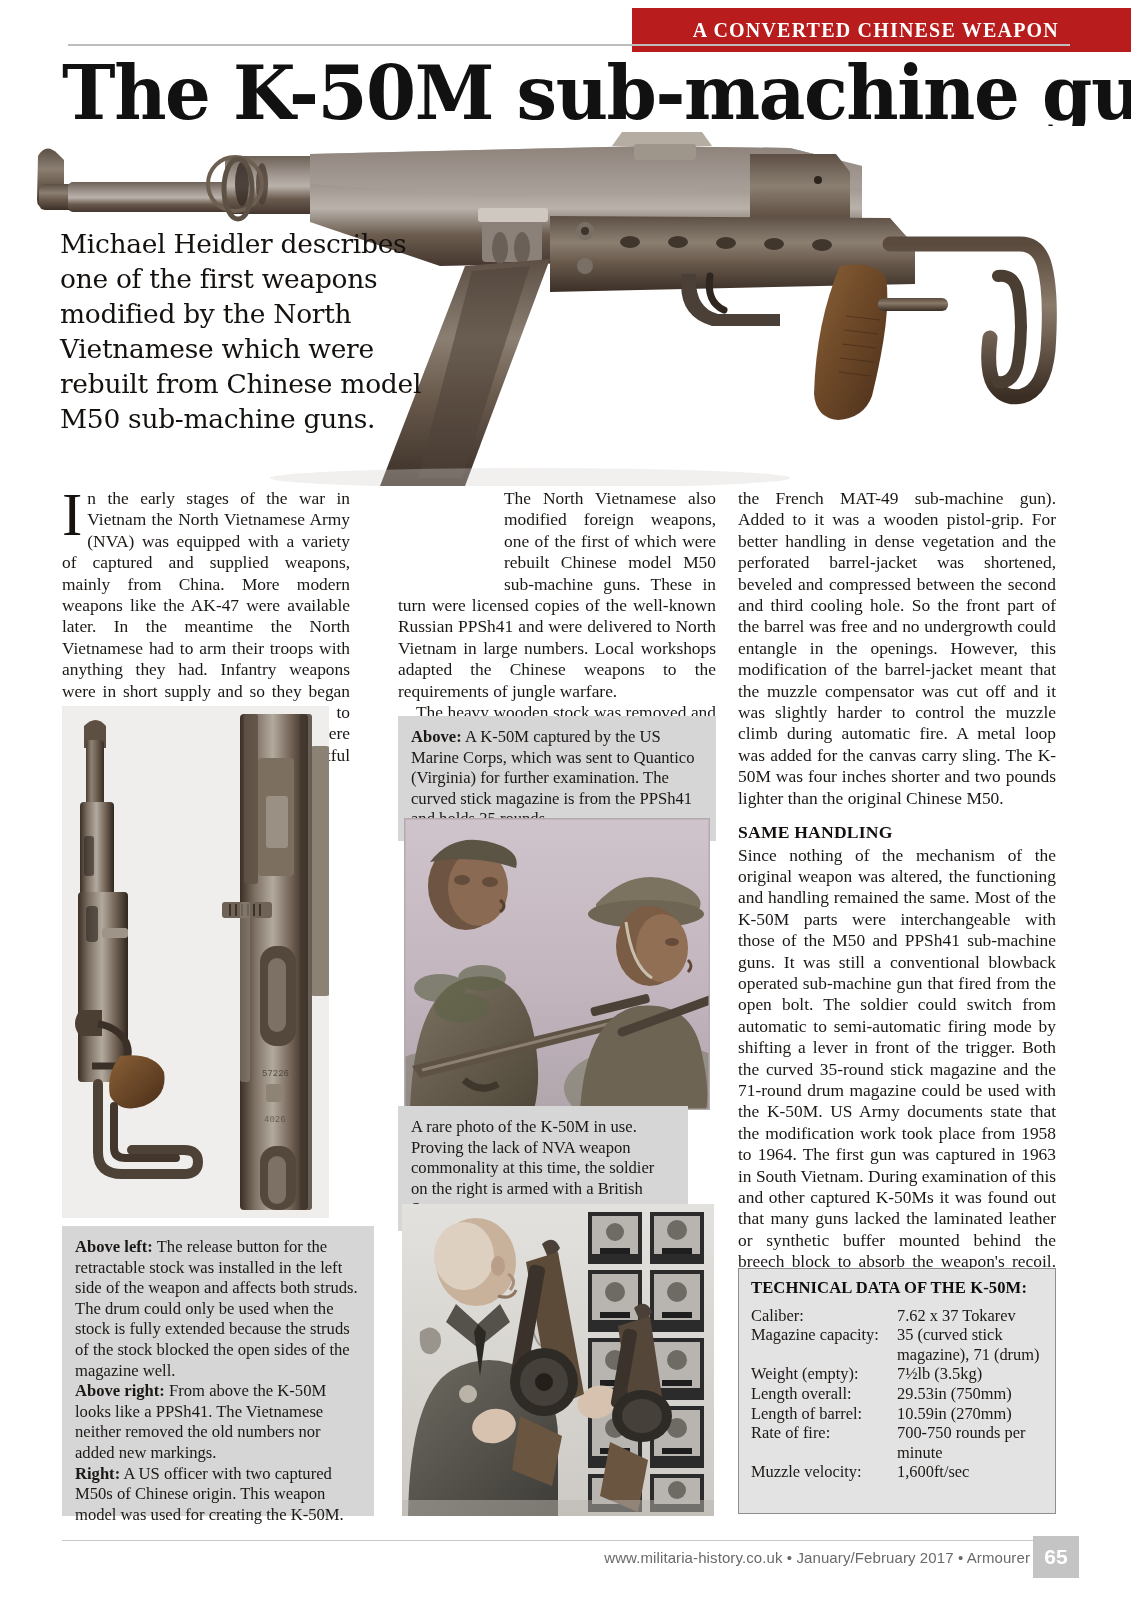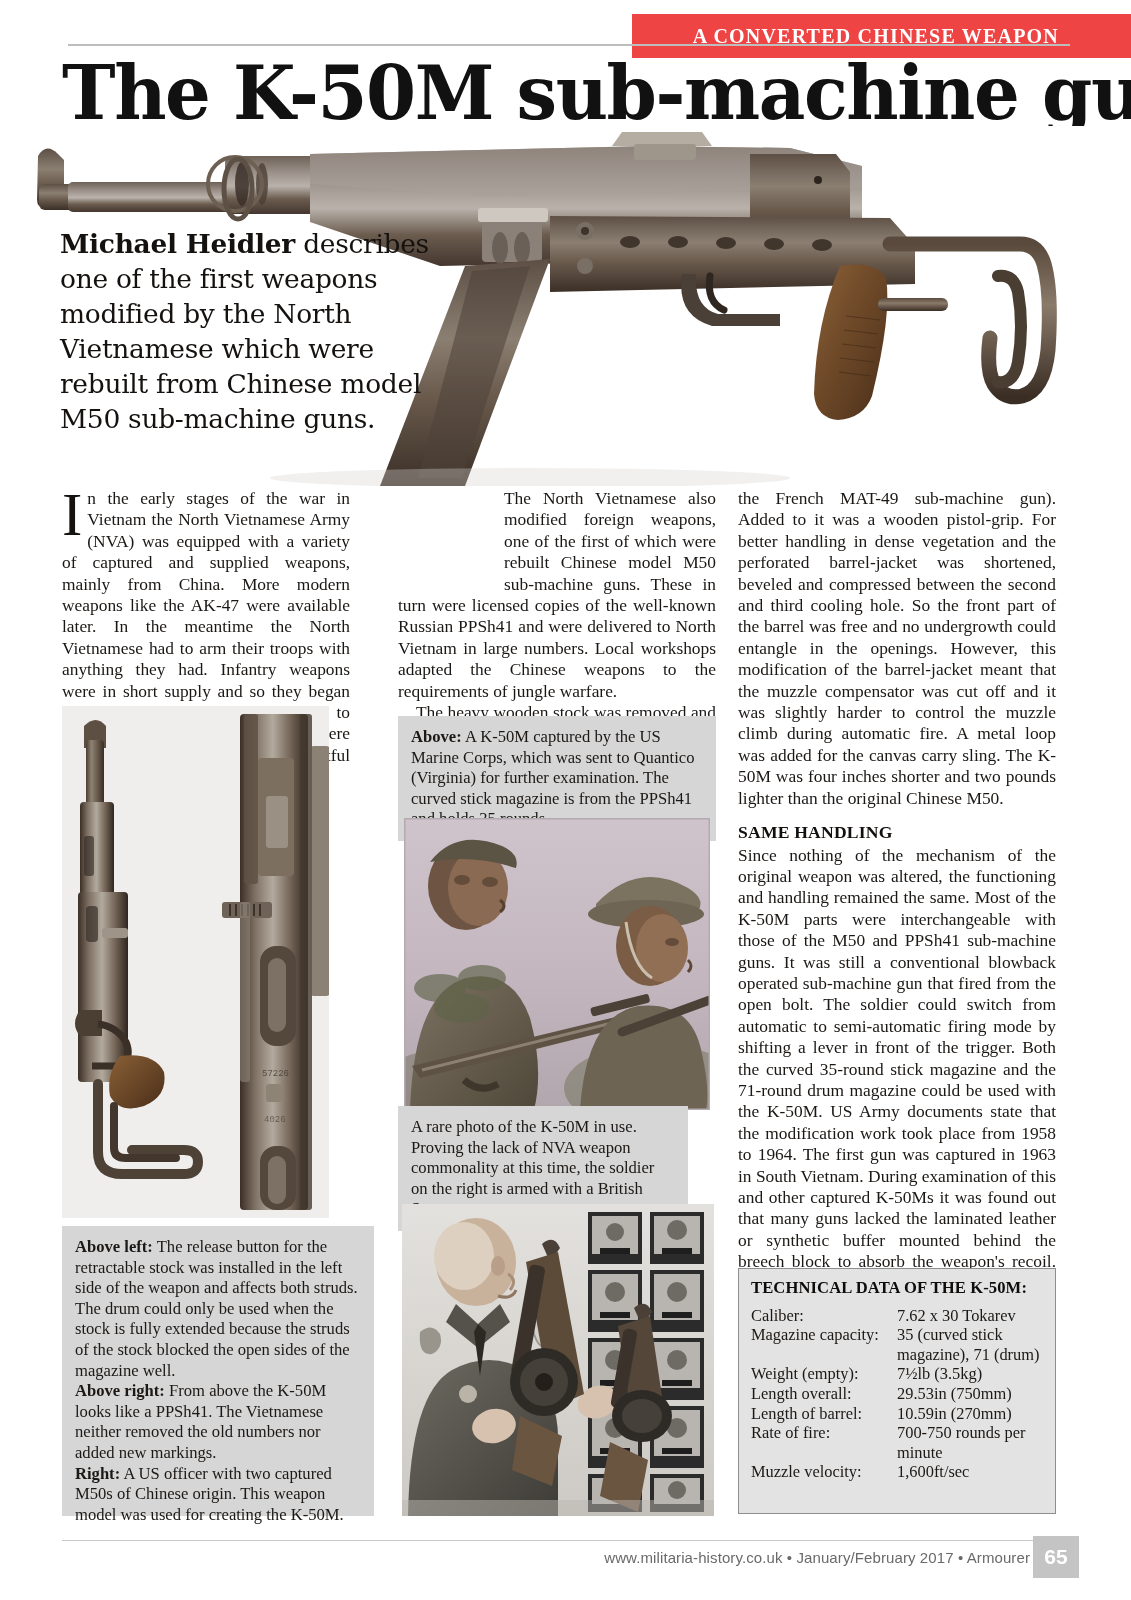--- a/index.html
+++ b/index.html
@@ -7,22 +7,22 @@
   body {
     width:1131px; height:1600px;
     background:#ffffff;
     font-family:"Liberation Serif", serif;
     position:relative;
     overflow:hidden;
   }
 
   
   .runhead-bar{
-    position:absolute; left:0; top:14px; width:1131px; height:44px;
-    background:#ef4444;
+    position:absolute; left:0; top:8px; width:1131px; height:44px;
+    background:#b91c1c;
   }
   .runhead-notch{
     position:absolute; left:0; top:0; width:632px; height:44px;
     background:#ffffff;
   }
   .runhead-text{
     position:absolute; right:72px; top:11px;
     color:#ffffff;
     font-family:"Liberation Serif", serif;
     font-size:20px; font-weight:700;
@@ -56,21 +56,21 @@
 
   
   .standfirst{
     position:absolute; left:60px; top:226px; width:380px;
     font-family:"DejaVu Serif", serif;
     font-size:26.5px;
     line-height:35px;
     color:#14110f;
     letter-spacing:-0.3px;
   }
-  .standfirst .byline{ font-weight:700; }
+  .standfirst .byline{ font-weight:400; }
 
   
   .col{ position:absolute; font-size:17.4px; line-height:21.4px; color:#1b1714; text-align:justify; }
   .col p{ margin:0; }
   .col p.indent{ text-indent:18px; }
 
   #col1{ left:62px; top:488px; width:288px; }
   #col2{ left:398px; top:488px; width:318px; }
   #col3{ left:738px; top:488px; width:318px; }
 
@@ -550,21 +550,21 @@
   <b>Above right:</b><span> From above the K-50M looks like a PPSh41. The Vietnamese neither removed the old numbers nor added new markings.</span><br>
   <b>Right:</b><span> A US officer with two captured M50s of Chinese origin. This weapon model was used for creating the K-50M.</span>
 </div>
 
 <div id="techbox">
   <div class="tech-title">TECHNICAL DATA OF THE K-50M:</div>
   <table>
     <tbody id="tech-rows">
         <tr>
           <td class="k">Caliber:</td>
-          <td class="v">7.62 x 30 Tokarev</td>
+          <td class="v">7.62 x 37 Tokarev</td>
         </tr>
         <tr>
           <td class="k">Magazine capacity:</td>
           <td class="v">35 (curved stick magazine), 71 (drum)</td>
         </tr>
         <tr>
           <td class="k">Weight (empty):</td>
           <td class="v">7½lb (3.5kg)</td>
         </tr>
         <tr>

